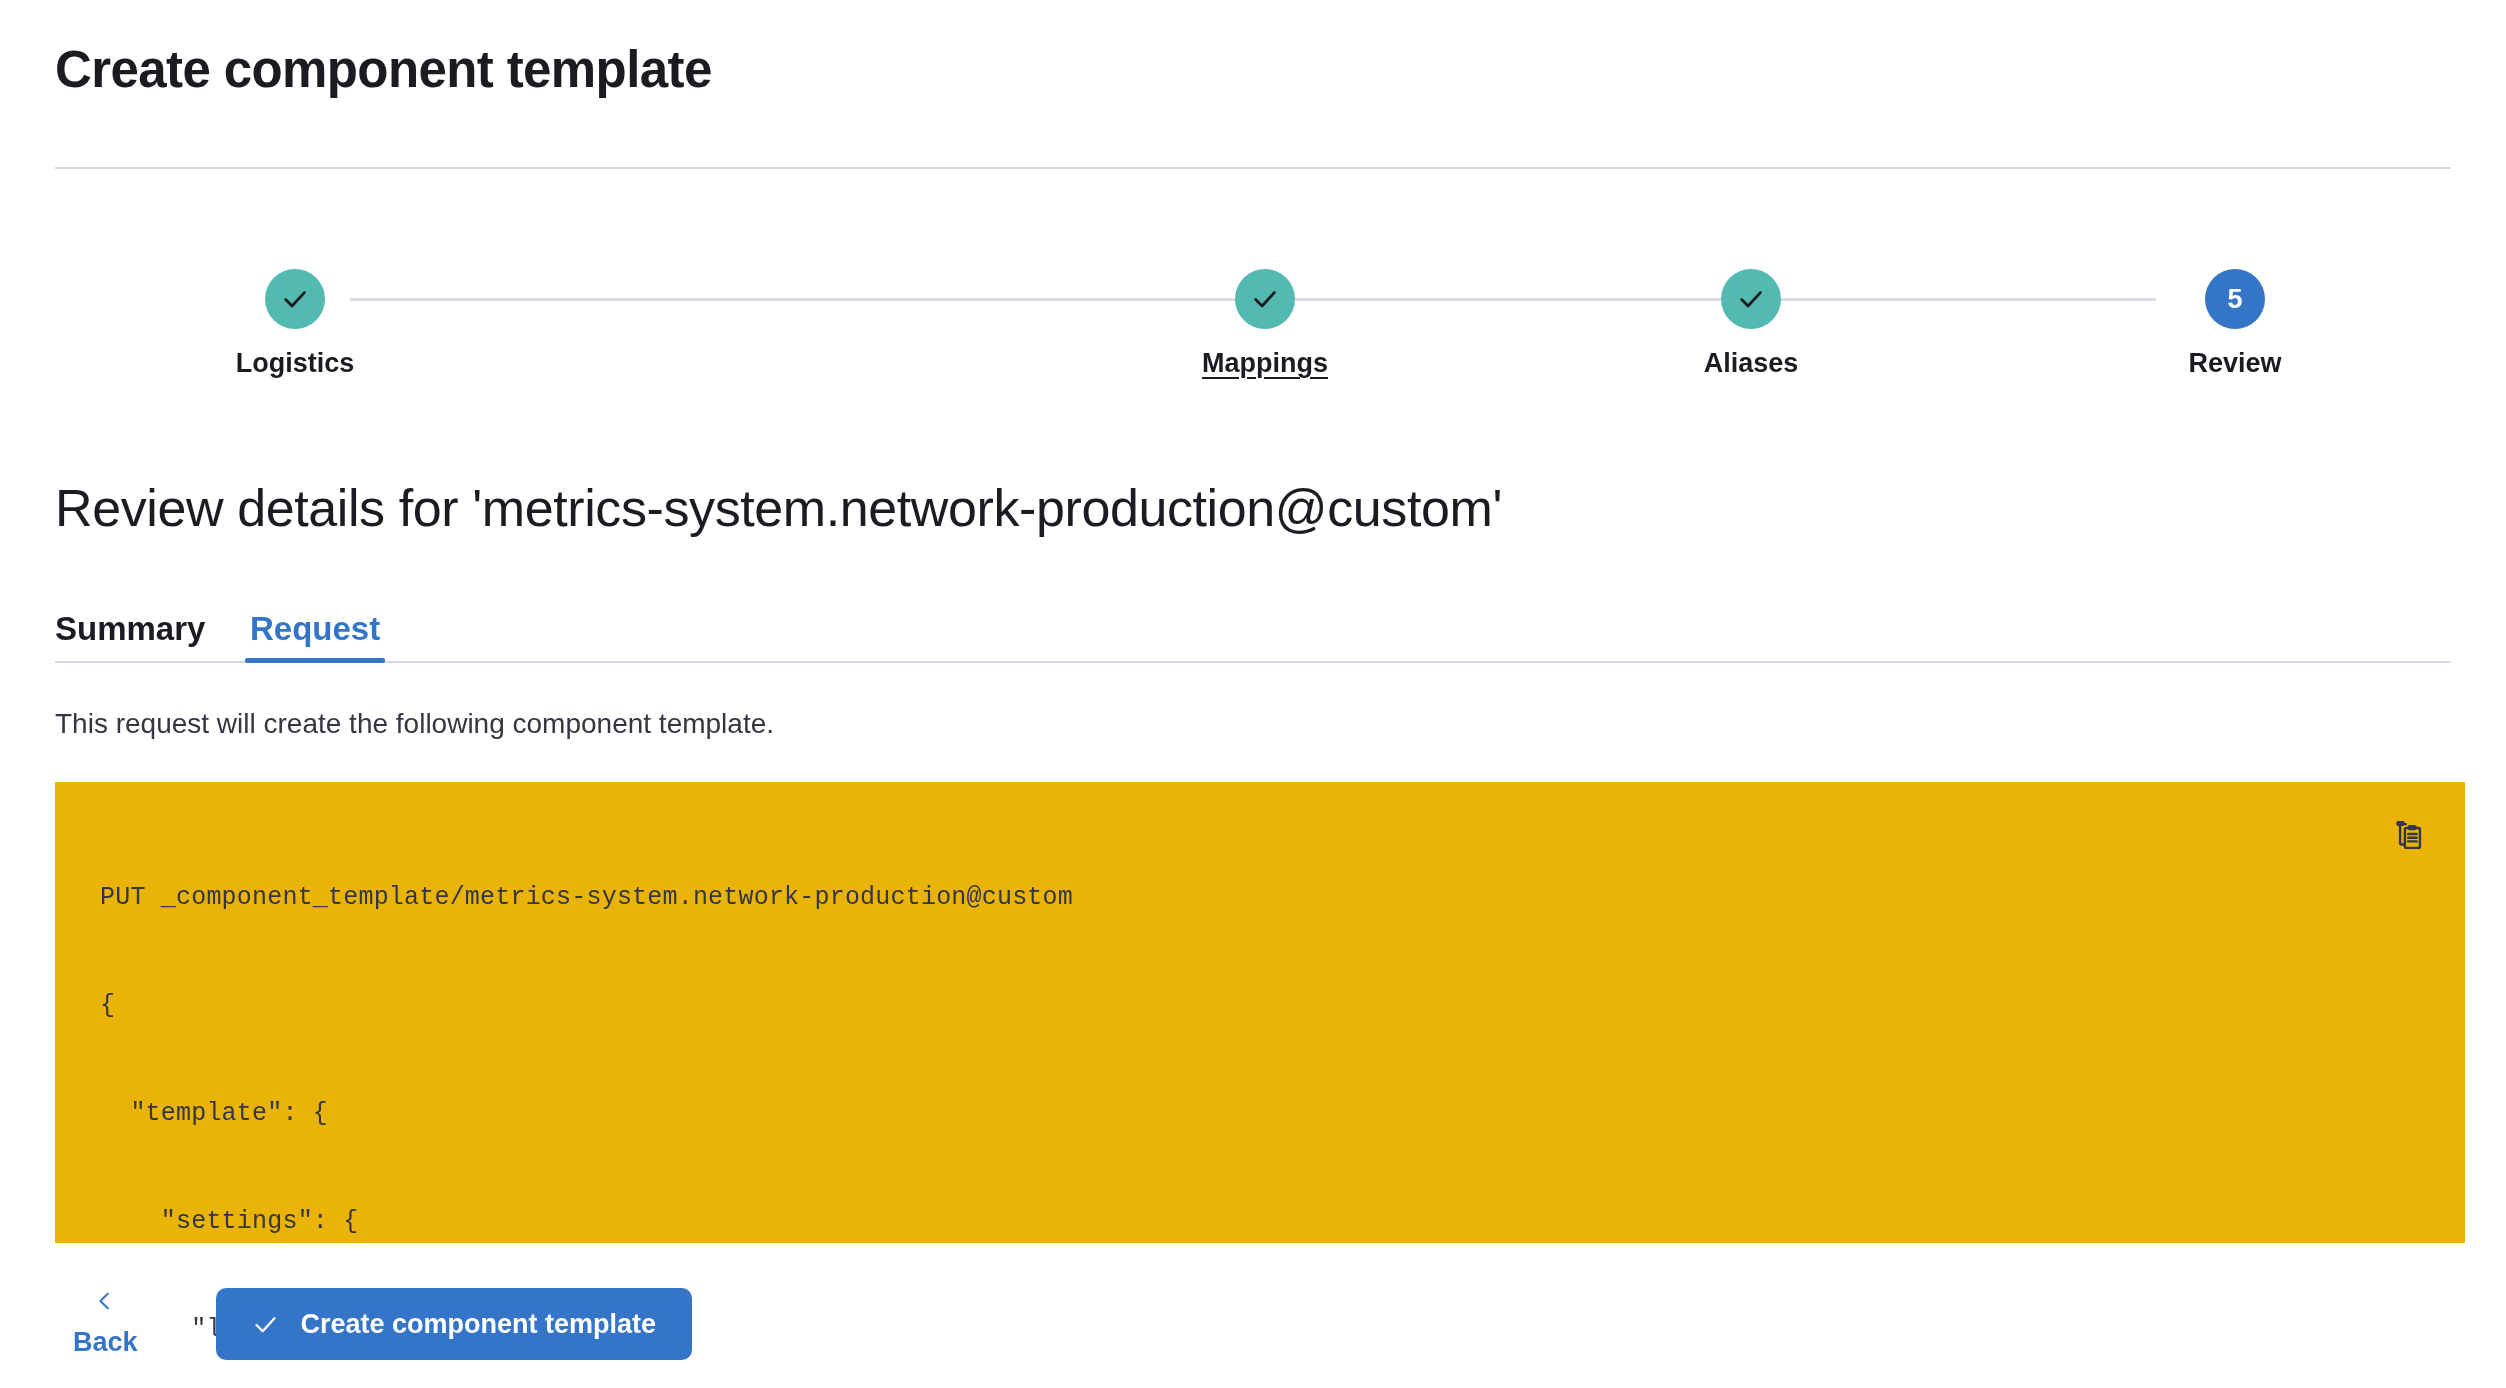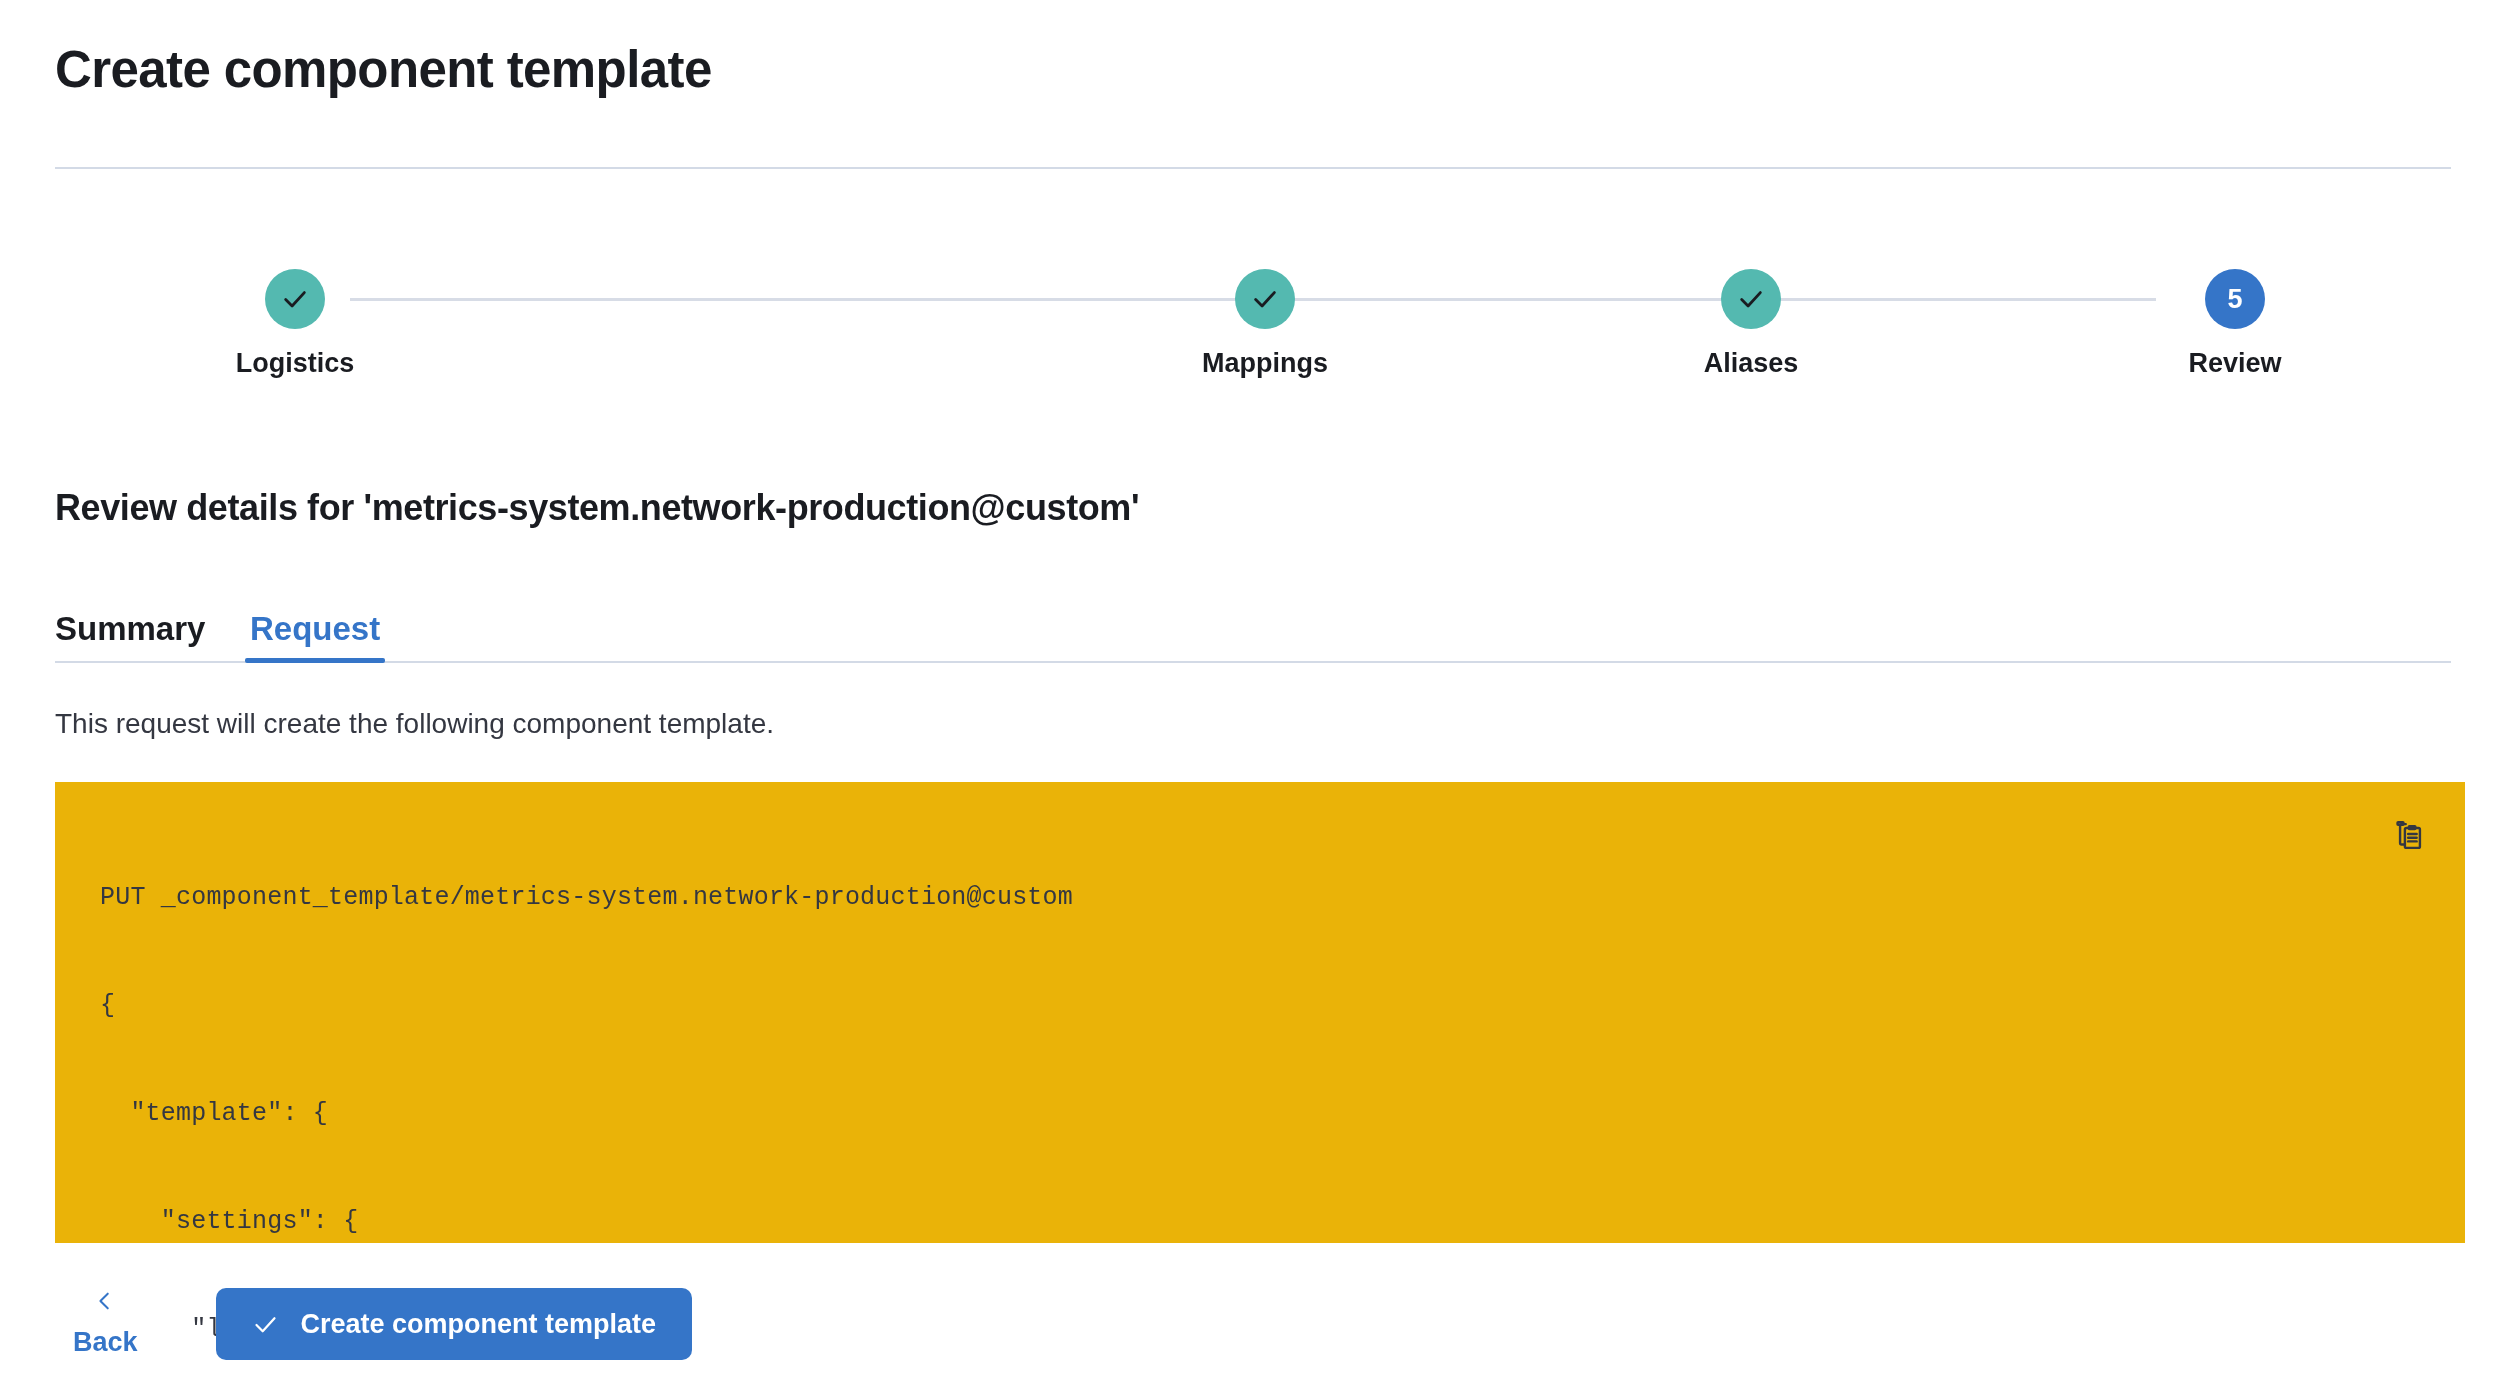--- a/index.html
+++ b/index.html
@@ -94,33 +94,34 @@
   .step-label {
     margin-top: 18px;
     font-size: 27px;
     font-weight: 700;
     color: #1A1C21;
     line-height: 32px;
     white-space: nowrap;
   }
 
   .step-label.linked {
+    text-decoration: underline;
     text-underline-offset: 5px;
     text-decoration-thickness: 2px;
     cursor: pointer;
   }
 
   
   .section-heading {
     position: absolute;
     left: 55px;
     top: 483px;
-    font-size: 36px;
+    font-size: 52px;
     line-height: 50px;
-    font-weight: 700;
+    font-weight: 400;
     letter-spacing: -0.4px;
     color: #1A1C21;
     white-space: nowrap;
   }
 
   
   .tabs {
     position: absolute;
     left: 55px;
     top: 595px;

